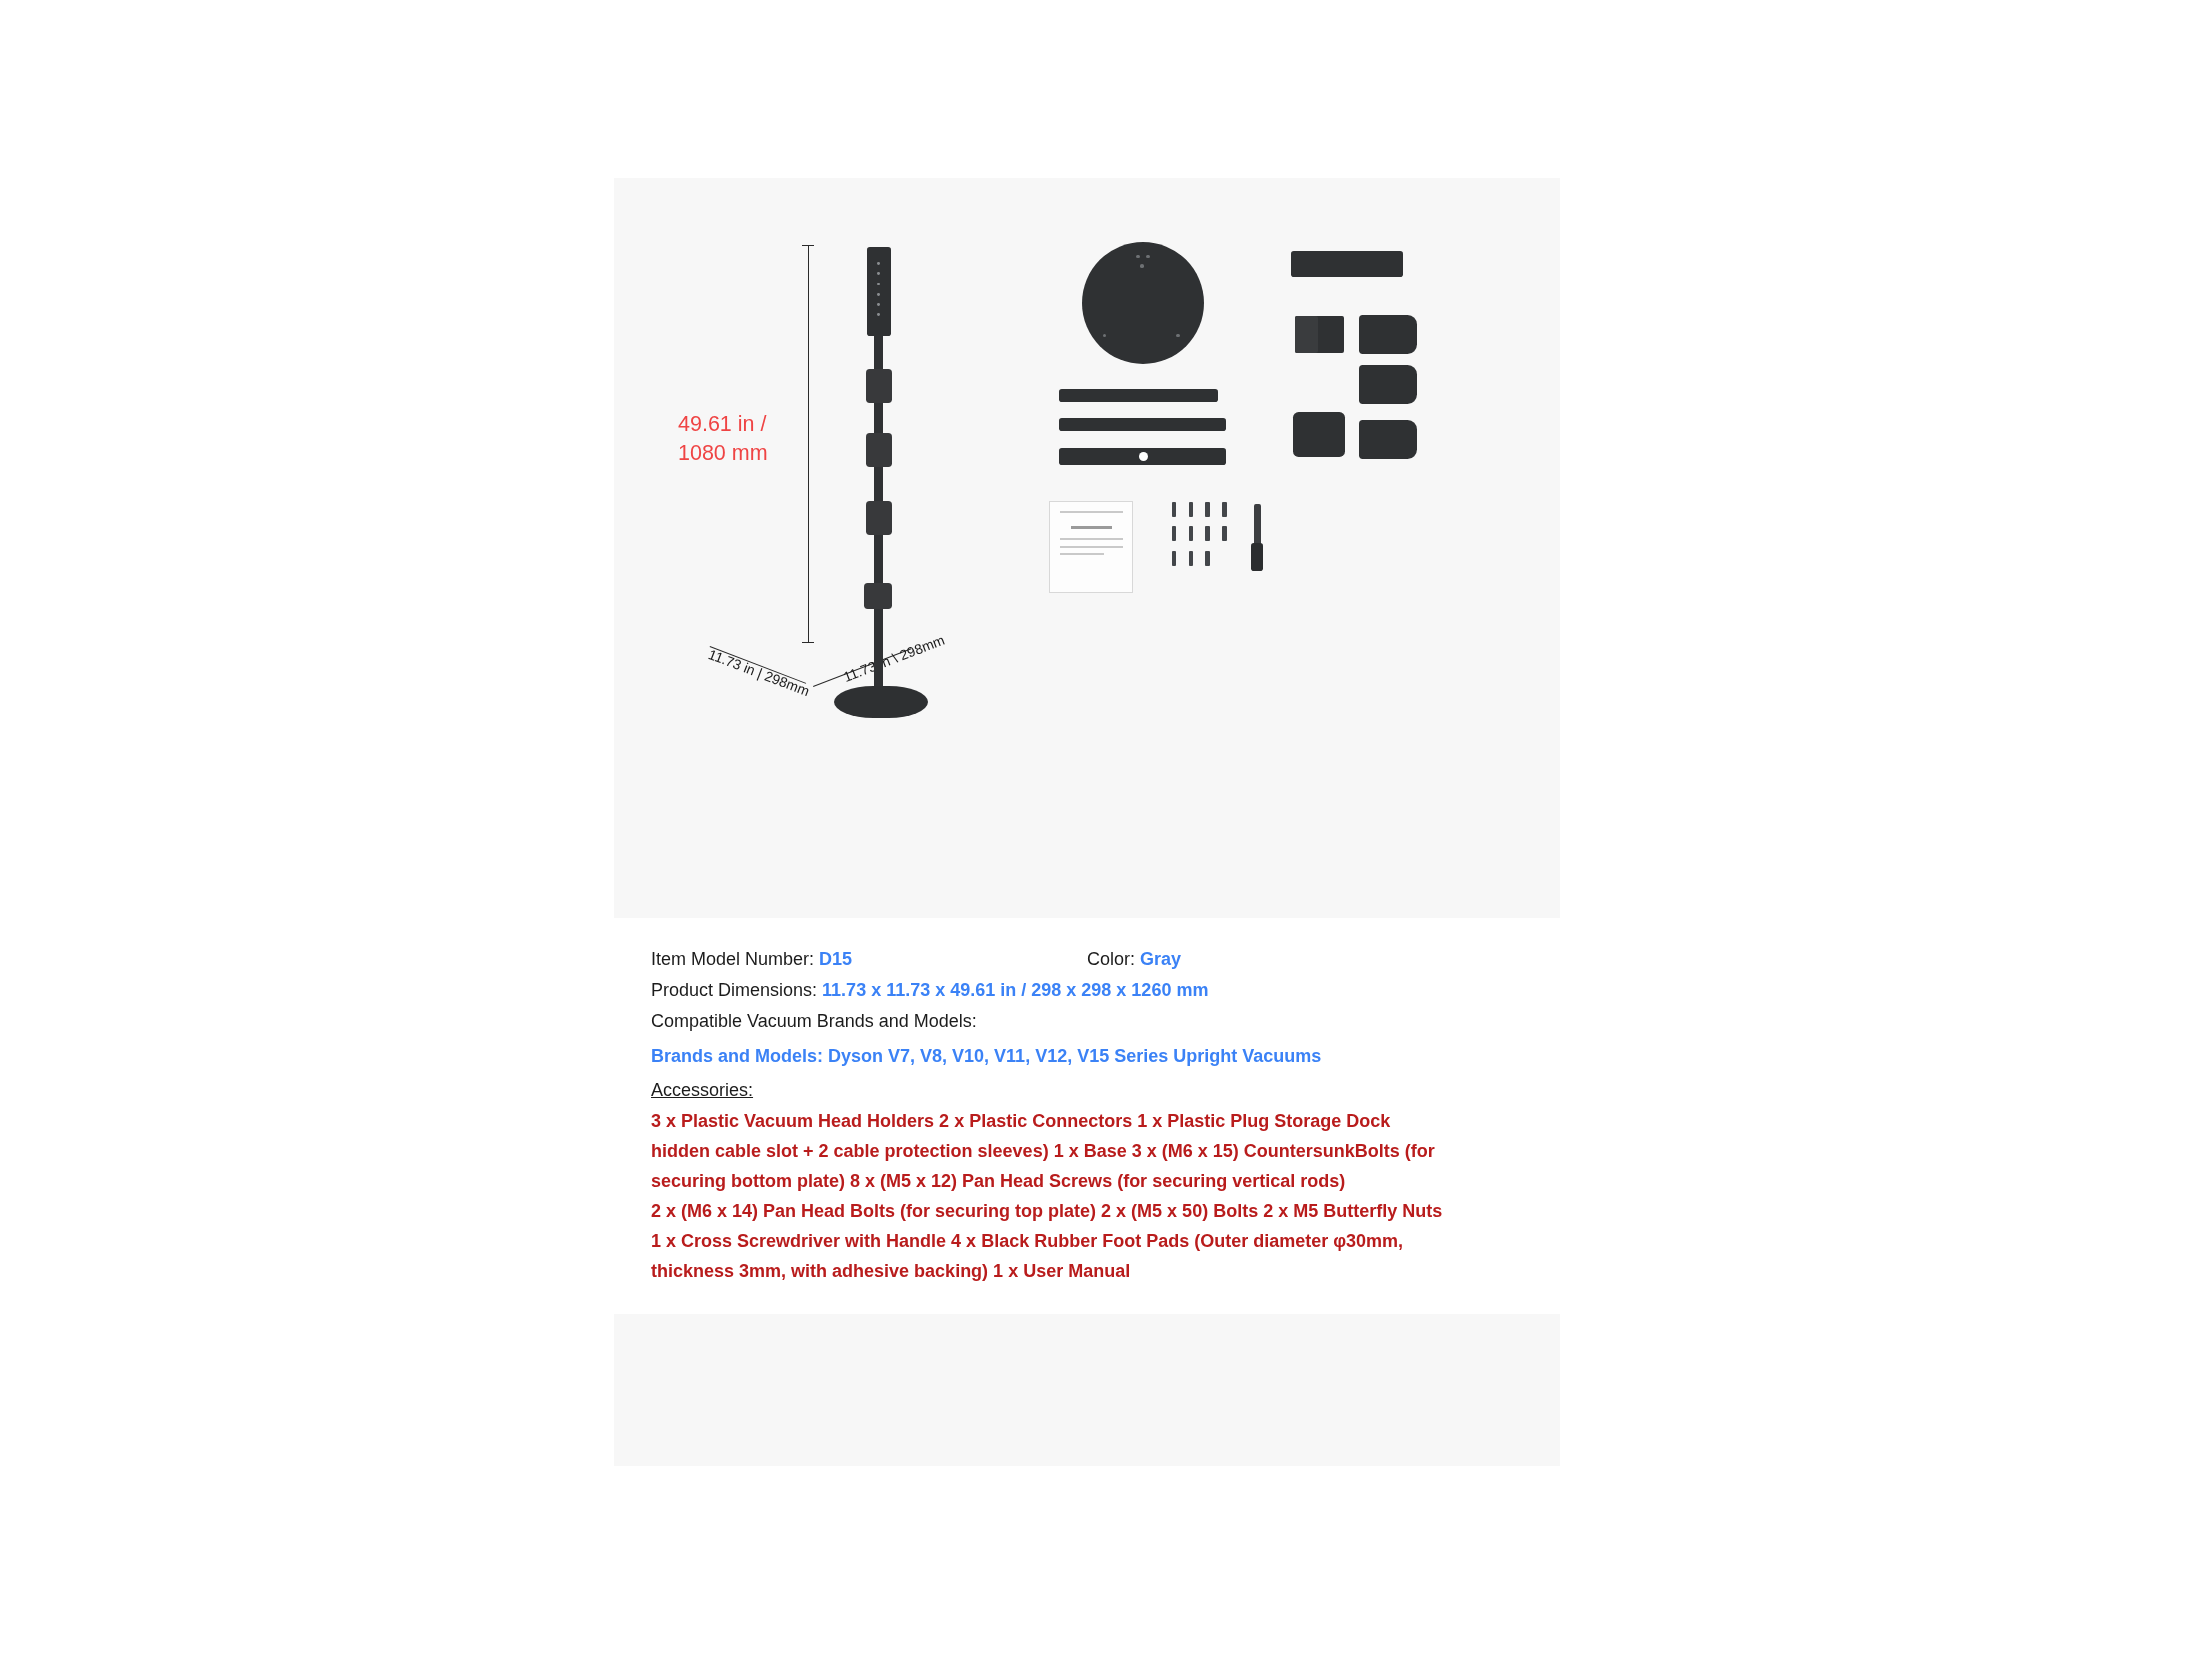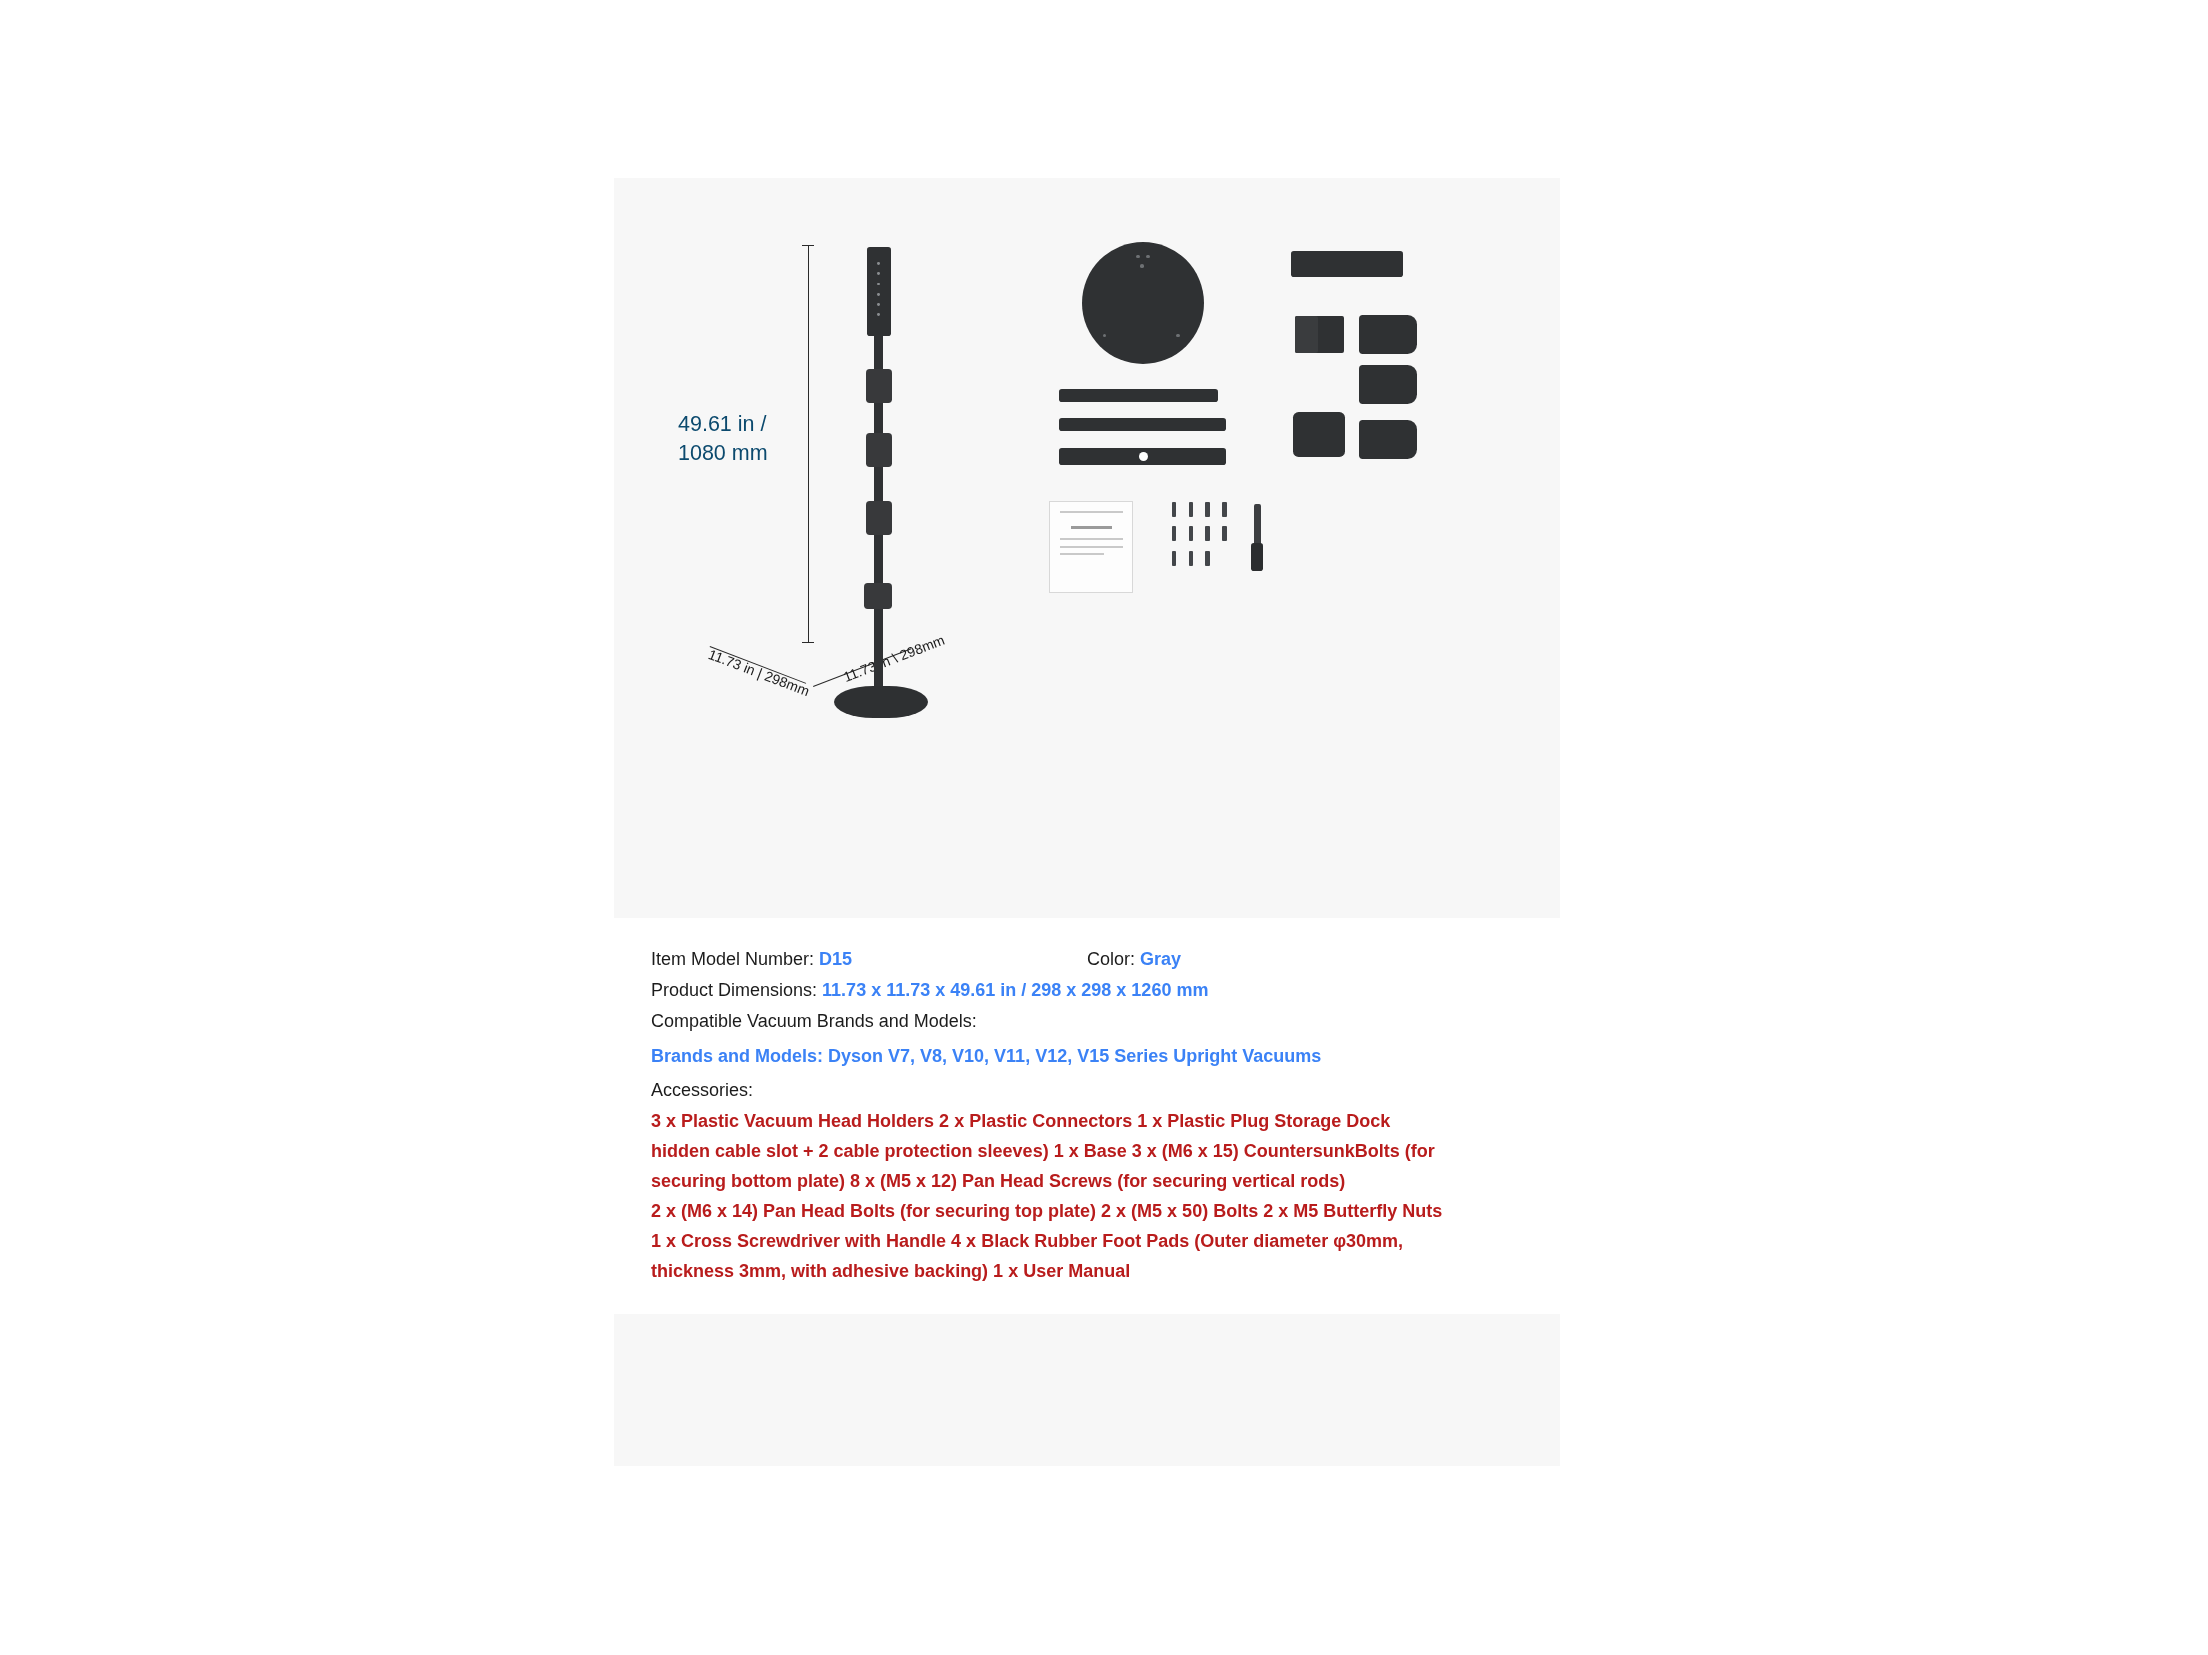--- a/index.html
+++ b/index.html
@@ -37,21 +37,21 @@
   }
   .dim-vline::before { top: 0; }
   .dim-vline::after { bottom: 0; }
 
   .dim-height-label {
     position: absolute;
     left: 64px; top: 232px;
     width: 126px;
     font-size: 21.5px;
     line-height: 29px;
-    color: #0c4a6e;
+    color: #ef4444;
     text-align: left;
   }
 
   .dim-bottom-left, .dim-bottom-right {
     position: absolute;
     font-size: 14px;
     color: #1a1a1a;
     white-space: nowrap;
   }
   .dim-bottom-left {
@@ -145,21 +145,21 @@
     padding: 26px 37px 28px 37px;
     font-size: 18px;
     line-height: 31px;
     color: #1c1c1c;
   }
   .spec-row { display: flex; }
   .spec-col { width: 50%; }
   .red { color: #3b82f6; font-weight: 700; }
   .spec-line { margin: 0; }
   .brands { margin-top: 3.7px; }
-  .acc-label { margin-top: 3.7px; }
+  .acc-label { margin-top: 3.7px; text-decoration: underline; }
   .acc-body { color: #b91c1c; font-weight: 700; line-height: 30px; }
   .acc-line { display: block; }
 </style>
 </head>
 <body>
 
 <div class="page">
 
   <div class="illus">
 

